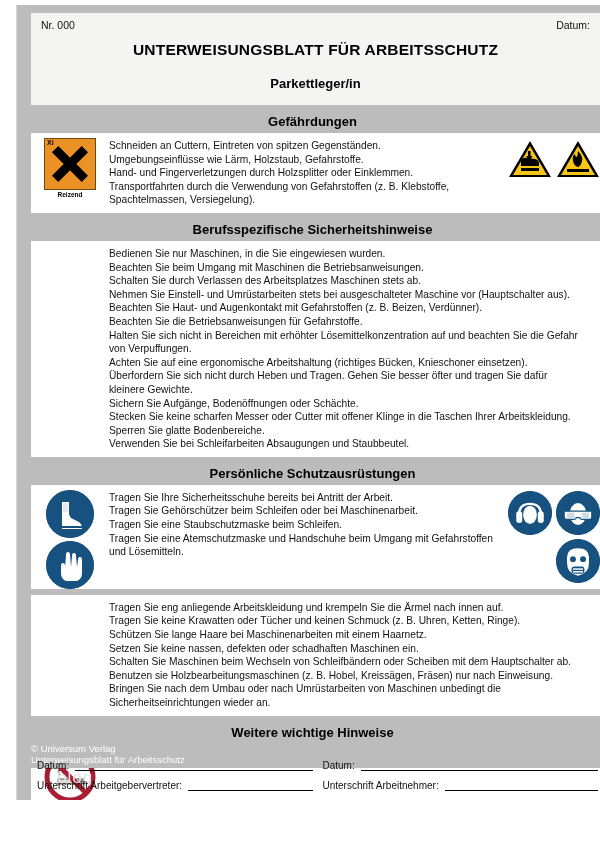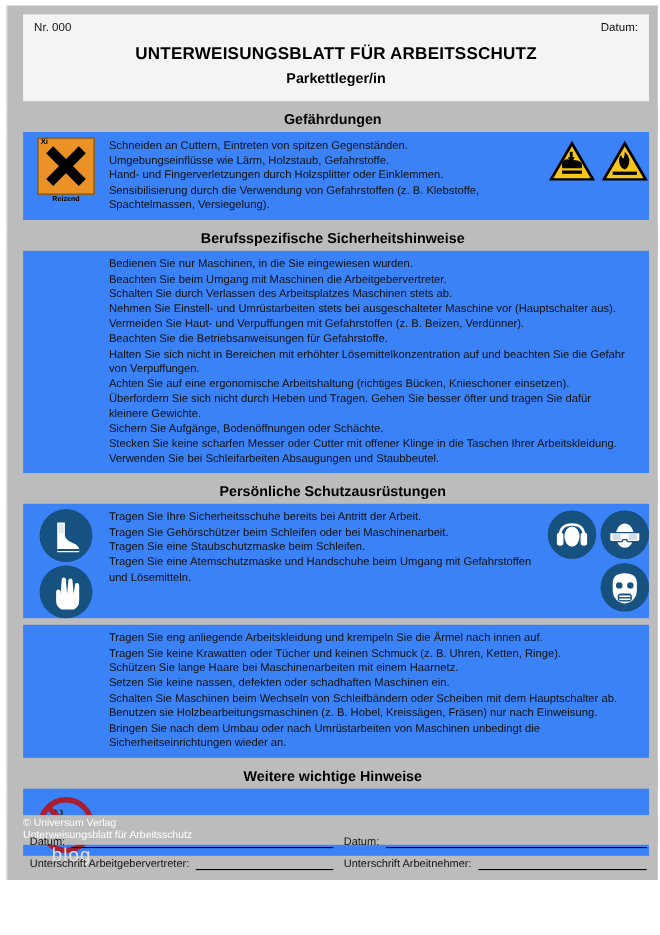--- a/index.html
+++ b/index.html
@@ -6,21 +6,21 @@
   body{
     width:600px;height:850px;
     background:#ffffff;
     font-family:"Liberation Sans", sans-serif;
     overflow:hidden;
   }
   .page{
     position:relative;
     width:600px;height:850px;
     box-sizing:border-box;
-    padding:5px 4px 0 6px;
+    padding:5px 4px 0 16px;
     background:#ffffff;
   }
   .sheet{
     position:relative;
     width:592px;
     height:795px;
     background:#bcbcbc;
     box-sizing:border-box;
     border-left:1px solid #d8d8d8;
     overflow:hidden;
@@ -36,32 +36,32 @@
   .hdr-top{
     display:flex;justify-content:space-between;
     font-size:10.5px;color:#111;
   }
   .hdr-title{
     text-align:center;font-size:15.5px;font-weight:bold;
     letter-spacing:.2px;color:#000;margin-top:10px;
   }
   .hdr-sub{
     text-align:center;font-size:13px;font-weight:bold;
-    color:#000;margin-top:4px;
+    color:#000;margin-top:17px;
   }
 
   
   .bar{
     background:#bcbcbc;
     text-align:center;
     font-size:13px;font-weight:bold;color:#000;
     padding:3px 0 4px 0;
   }
   .box{
-    background:#3b82f6;
+    background:#ffffff;
     margin:0 8px 0 14px;
     box-sizing:border-box;
     position:relative;
     display:flex;
     align-items:flex-start;
   }
   .spacer{height:6px;}
 
   .txt{
     flex:1;
@@ -149,21 +149,21 @@
           <span class="x1"></span>
               <span class="x2"></span>
         </div>
         <div class="xi-cap">Reizend</div>
       </div>
     </div>
     <div class="txt">
       <p>Schneiden an Cuttern, Eintreten von spitzen Gegenständen.</p>
       <p>Umgebungseinflüsse wie Lärm, Holzstaub, Gefahrstoffe.</p>
       <p>Hand- und Fingerverletzungen durch Holzsplitter oder Einklemmen.</p>
-      <p>Sensibilisierung durch die Verwendung von Gefahrstoffen (z. B. Klebstoffe, Spachtelmassen, Versiegelung).</p>
+      <p>Transportfahrten durch die Verwendung von Gefahrstoffen (z. B. Klebstoffe, Spachtelmassen, Versiegelung).</p>
     </div>
     <div class="gutter-r">
 
       <svg class="ico" width="44" height="40" viewBox="0 0 44 40">
         <polygon points="22,2 43,38 1,38" fill="#000"></polygon>
         <polygon points="22,7 39,36 5,36" fill="#f5c518"></polygon>
         <rect x="13" y="29" width="18" height="3" fill="#000"></rect>
         <path d="M13 22 q2,-4 6,-3 l8,1 q4,1 4,4 l0,3 -18,0 z" fill="#000"></path>
         <rect x="20" y="12" width="2.6" height="8" fill="#000"></rect>
         <polygon points="21.3,22 18,17 24.6,17" fill="#000"></polygon>
@@ -177,30 +177,31 @@
       </svg>
     </div>
   </div>
 
   <div class="spacer"></div>
   <div class="bar">Berufsspezifische Sicherheitshinweise</div>
   <div class="box">
     <div class="gutter-l"></div>
     <div class="txt">
       <p>Bedienen Sie nur Maschinen, in die Sie eingewiesen wurden.</p>
-      <p>Beachten Sie beim Umgang mit Maschinen die Arbeitgebervertreter.</p>
+      <p>Beachten Sie beim Umgang mit Maschinen die Betriebsanweisungen.</p>
       <p>Schalten Sie durch Verlassen des Arbeitsplatzes Maschinen stets ab.</p>
       <p>Nehmen Sie Einstell- und Umrüstarbeiten stets bei ausgeschalteter Maschine vor (Hauptschalter aus).</p>
-      <p>Vermeiden Sie Haut- und Verpuffungen mit Gefahrstoffen (z. B. Beizen, Verdünner).</p>
+      <p>Beachten Sie Haut- und Augenkontakt mit Gefahrstoffen (z. B. Beizen, Verdünner).</p>
       <p>Beachten Sie die Betriebsanweisungen für Gefahrstoffe.</p>
       <p>Halten Sie sich nicht in Bereichen mit erhöhter Lösemittelkonzentration auf und beachten Sie die Gefahr von Verpuffungen.</p>
       <p>Achten Sie auf eine ergonomische Arbeitshaltung (richtiges Bücken, Knieschoner einsetzen).</p>
       <p>Überfordern Sie sich nicht durch Heben und Tragen. Gehen Sie besser öfter und tragen Sie dafür kleinere Gewichte.</p>
       <p>Sichern Sie Aufgänge, Bodenöffnungen oder Schächte.</p>
       <p>Stecken Sie keine scharfen Messer oder Cutter mit offener Klinge in die Taschen Ihrer Arbeitskleidung.</p>
+      <p>Sperren Sie glatte Bodenbereiche.</p>
       <p>Verwenden Sie bei Schleifarbeiten Absaugungen und Staubbeutel.</p>
     </div>
     <div style="width:10px;flex:none;"></div>
   </div>
 
   <div class="spacer"></div>
   <div class="bar">Persönliche Schutzausrüstungen</div>
   <div class="box">
     <div class="gutter-l">
 

